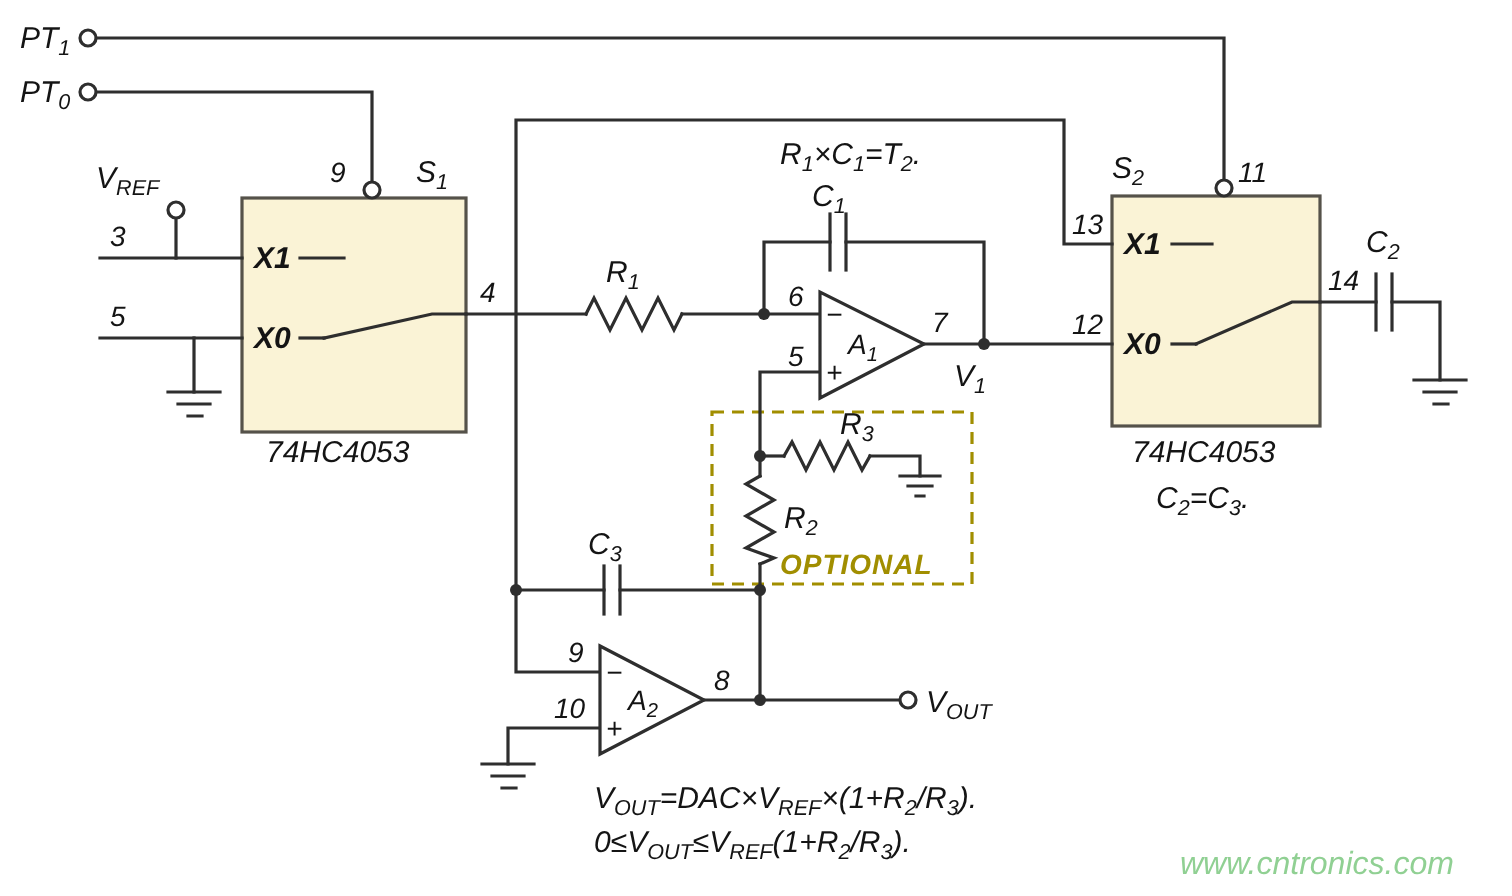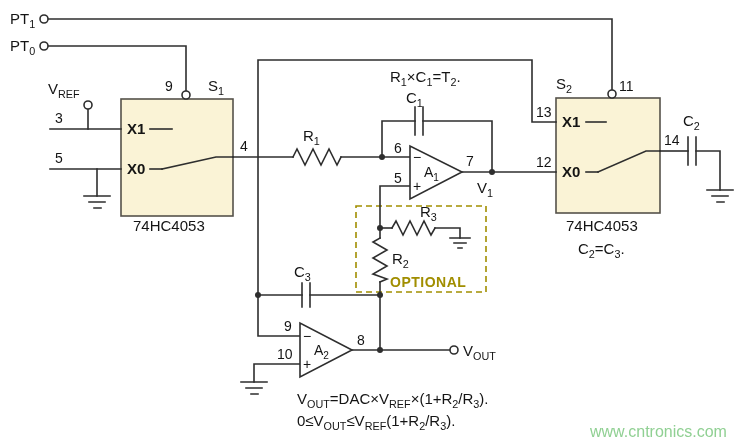--- a/index.html
+++ b/index.html
@@ -1,20 +1,20 @@
 <!DOCTYPE html>
 <html style="--chip-fill: #FAF3D6; --chip-stroke: #55524a; --wire: #2e2e2e; --optional: #A18E00; --watermark: #90D093; --text: #141414;"><head>
 <meta charset="utf-8">
 <style>
   :root{
     --chip-fill:#FAF3D6; --chip-stroke:#55524a; --wire:#2e2e2e;
     --optional:#A18E00; --watermark:#90D093; --text:#141414;
   }
   html,body{margin:0;padding:0;background:#ffffff;}
-  .stage{width:756px;height:448px;position:relative;background:#ffffff;}
+  .stage{width:756px;height:448px;position:relative;background:#ffffff;font-style:italic;}
   .wire{stroke:var(--wire);stroke-width:1.6;fill:none;stroke-linecap:square;}
   .chip{fill:var(--chip-fill);stroke:var(--chip-stroke);stroke-width:1.6;}
   .opamp{fill:#ffffff;stroke:var(--wire);stroke-width:1.6;}
   .dot{fill:var(--wire);stroke:none;}
   .term{fill:#ffffff;stroke:var(--wire);stroke-width:1.6;}
   .lbl{font-family:"Liberation Sans",sans-serif;font-size:15px;fill:var(--text);}
   .pin{font-size:14px;}
   .bold{font-weight:600;}
   .opt-box{fill:none;stroke:var(--optional);stroke-width:1.6;stroke-dasharray:6 4;}
   .opt-lbl{fill:var(--optional);font-weight:bold;font-size:14px;letter-spacing:.5px;}

